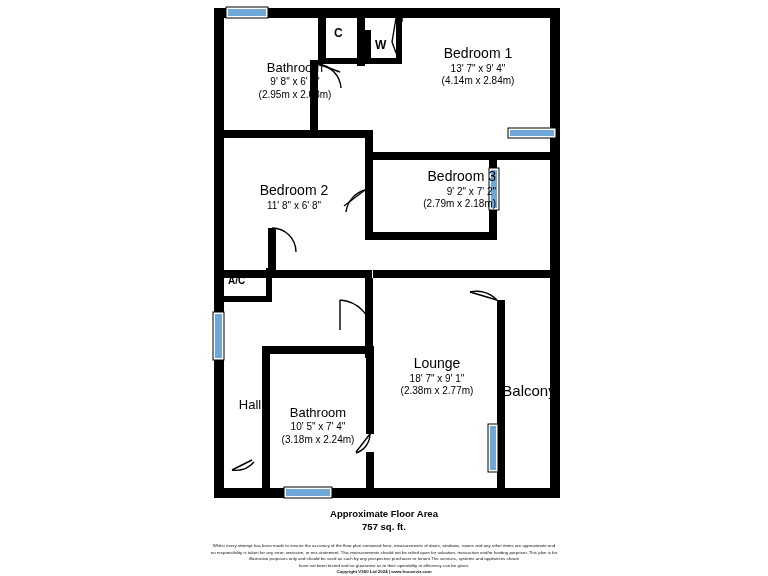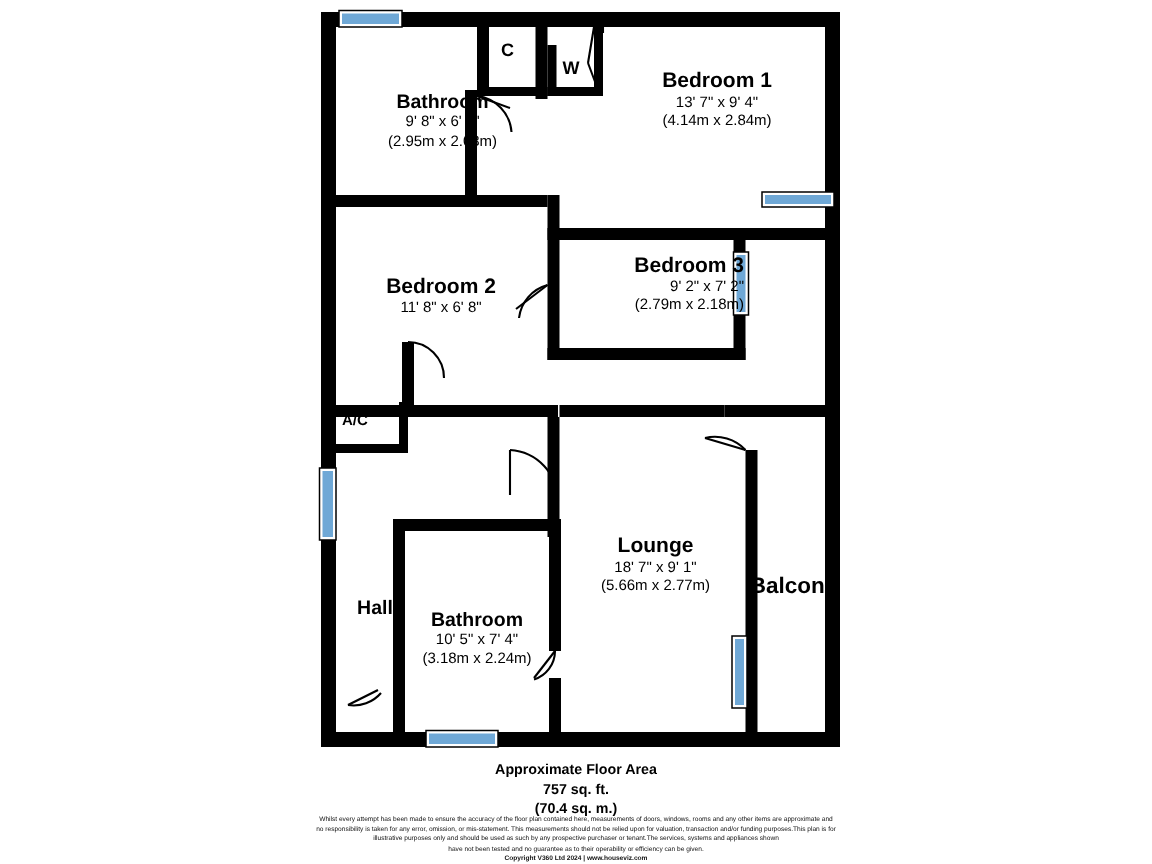--- a/index.html
+++ b/index.html
@@ -22,21 +22,21 @@
     height: 576px;
   }
   .room-label {
     position: absolute;
     text-align: center;
     line-height: 1.25;
     color: #000;
     white-space: nowrap;
   }
   .room-name {
-    font-weight: bold;
+    font-weight: normal;
     font-size: 13px;
     display: block;
   }
   .room-name.big {
     font-size: 14px;
   }
   .room-dim {
     font-size: 10px;
     display: block;
   }
@@ -205,21 +205,21 @@
 
 <div class="room-label" style="left: 368px; top: 168px; width: 128px; text-align: right;">
   <span class="room-name big">Bedroom 3</span>
   <span class="room-dim">9' 2" x 7' 2"</span>
   <span class="room-dim">(2.79m x 2.18m)</span>
 </div>
 
 <div class="room-label" style="left: 378px; top: 355px; width: 118px;">
   <span class="room-name big">Lounge</span>
   <span class="room-dim">18' 7" x 9' 1"</span>
-  <span class="room-dim">(5.66m x 2.77m)</span>
+  <span class="room-dim">(2.38m x 2.77m)</span>
 </div>
 
 <div class="room-label" style="left: 258px; top: 405px; width: 120px;">
   <span class="room-name">Bathroom</span>
   <span class="room-dim">10' 5" x 7' 4"</span>
   <span class="room-dim">(3.18m x 2.24m)</span>
 </div>
 
 <div class="room-label" style="left: 222px; top: 384px; width: 56px; margin-top: 13px;">
   <span class="room-name">Hall</span>
@@ -229,21 +229,20 @@
   <span class="room-name">Balcony</span>
 </div>
 
 <div class="tiny-label" style="left: 334px; top: 26px; font-size: 12px;">C</div>
 <div class="tiny-label" style="left: 375px; top: 38px; font-size: 12px;">W</div>
 <div class="tiny-label" style="left: 228px; top: 275px;">A/C</div>
 
 <div class="footer footer-area">
   <div>Approximate Floor Area</div>
   <div>757 sq. ft.</div>
-  <div>(70.4 sq. m.)</div>
 </div>
 
 <div class="footer disclaimer">
   <div>Whilst every attempt has been made to ensure the accuracy of the floor plan contained here, measurements of doors, windows, rooms and any other items are approximate and</div>
   <div>no responsibility is taken for any error, omission, or mis-statement. This measurements should not be relied upon for valuation, transaction and/or funding purposes.This plan is for</div>
   <div>illustrative purposes only and should be used as such by any prospective purchaser or tenant.The services, systems and appliances shown</div>
   <div>have not been tested and no guarantee as to their operability or efficiency can be given.</div>
   <div class="copy">Copyright V360 Ltd 2024 | www.houseviz.com</div>
 </div>
 

